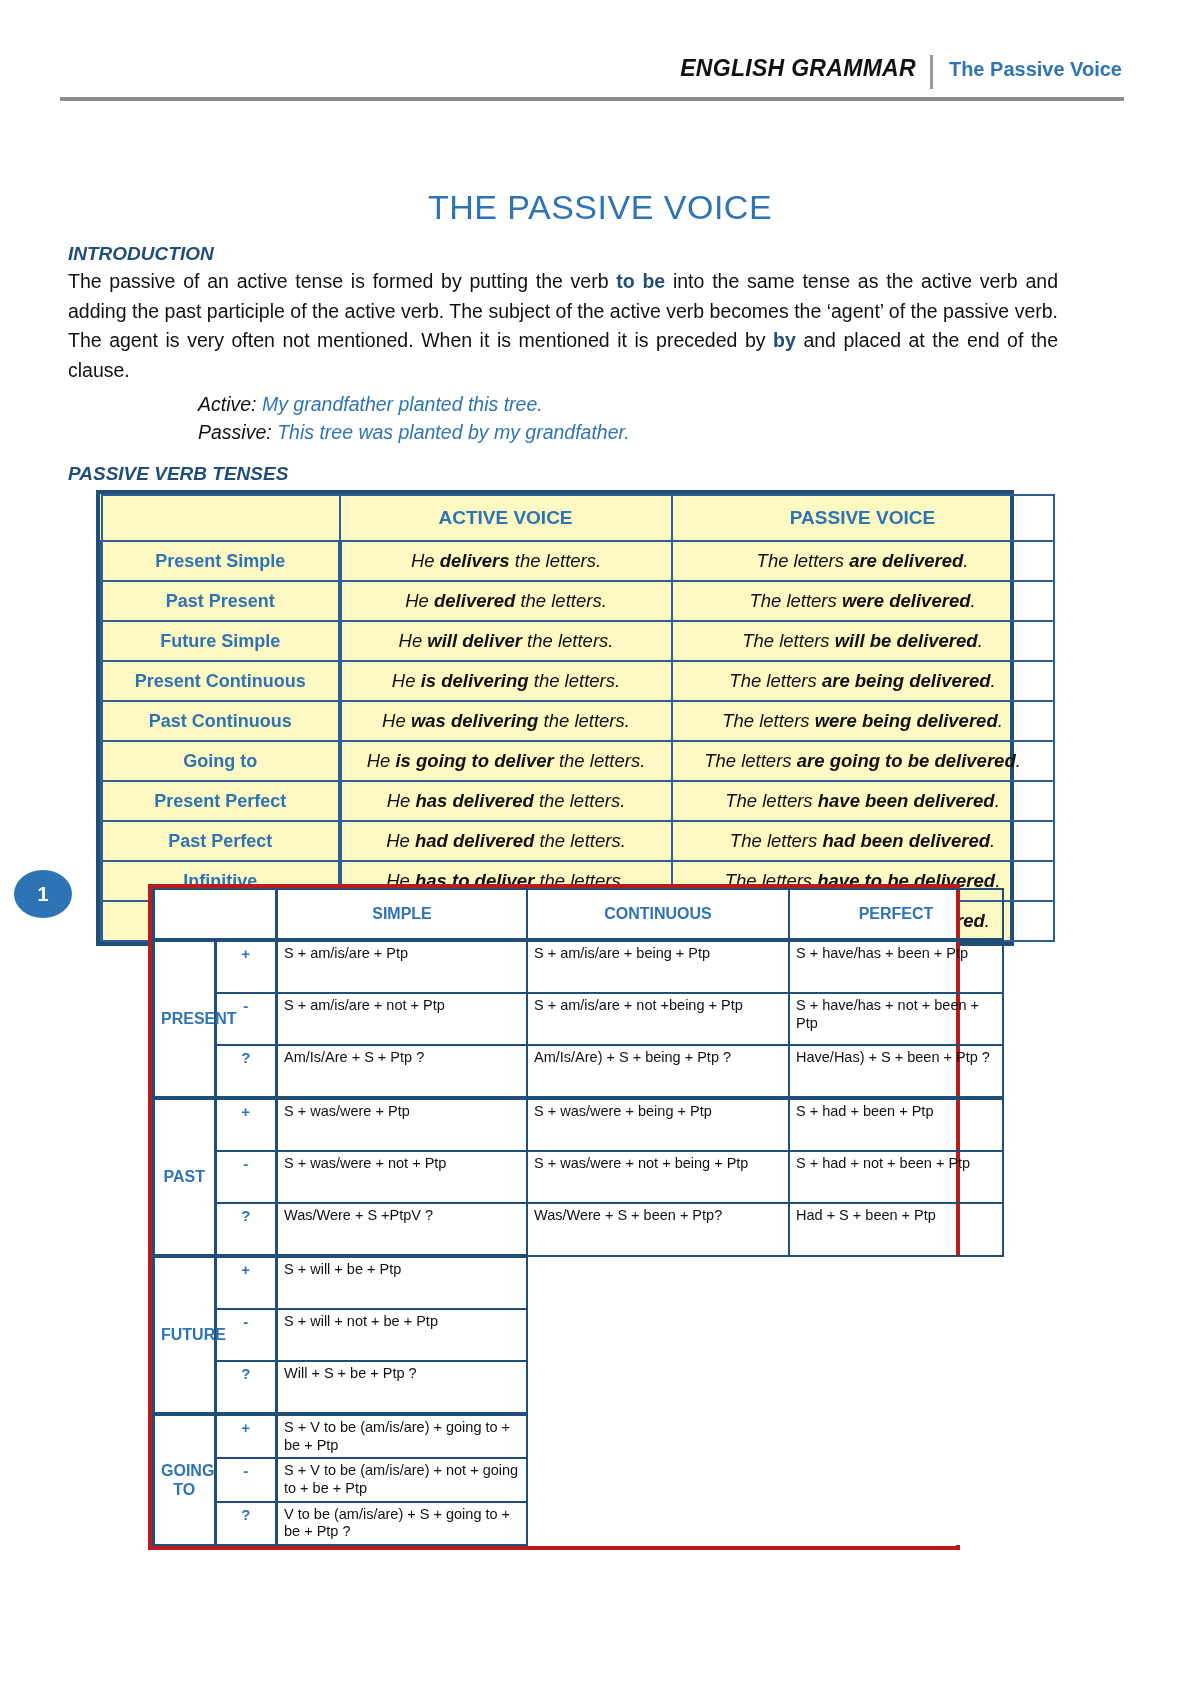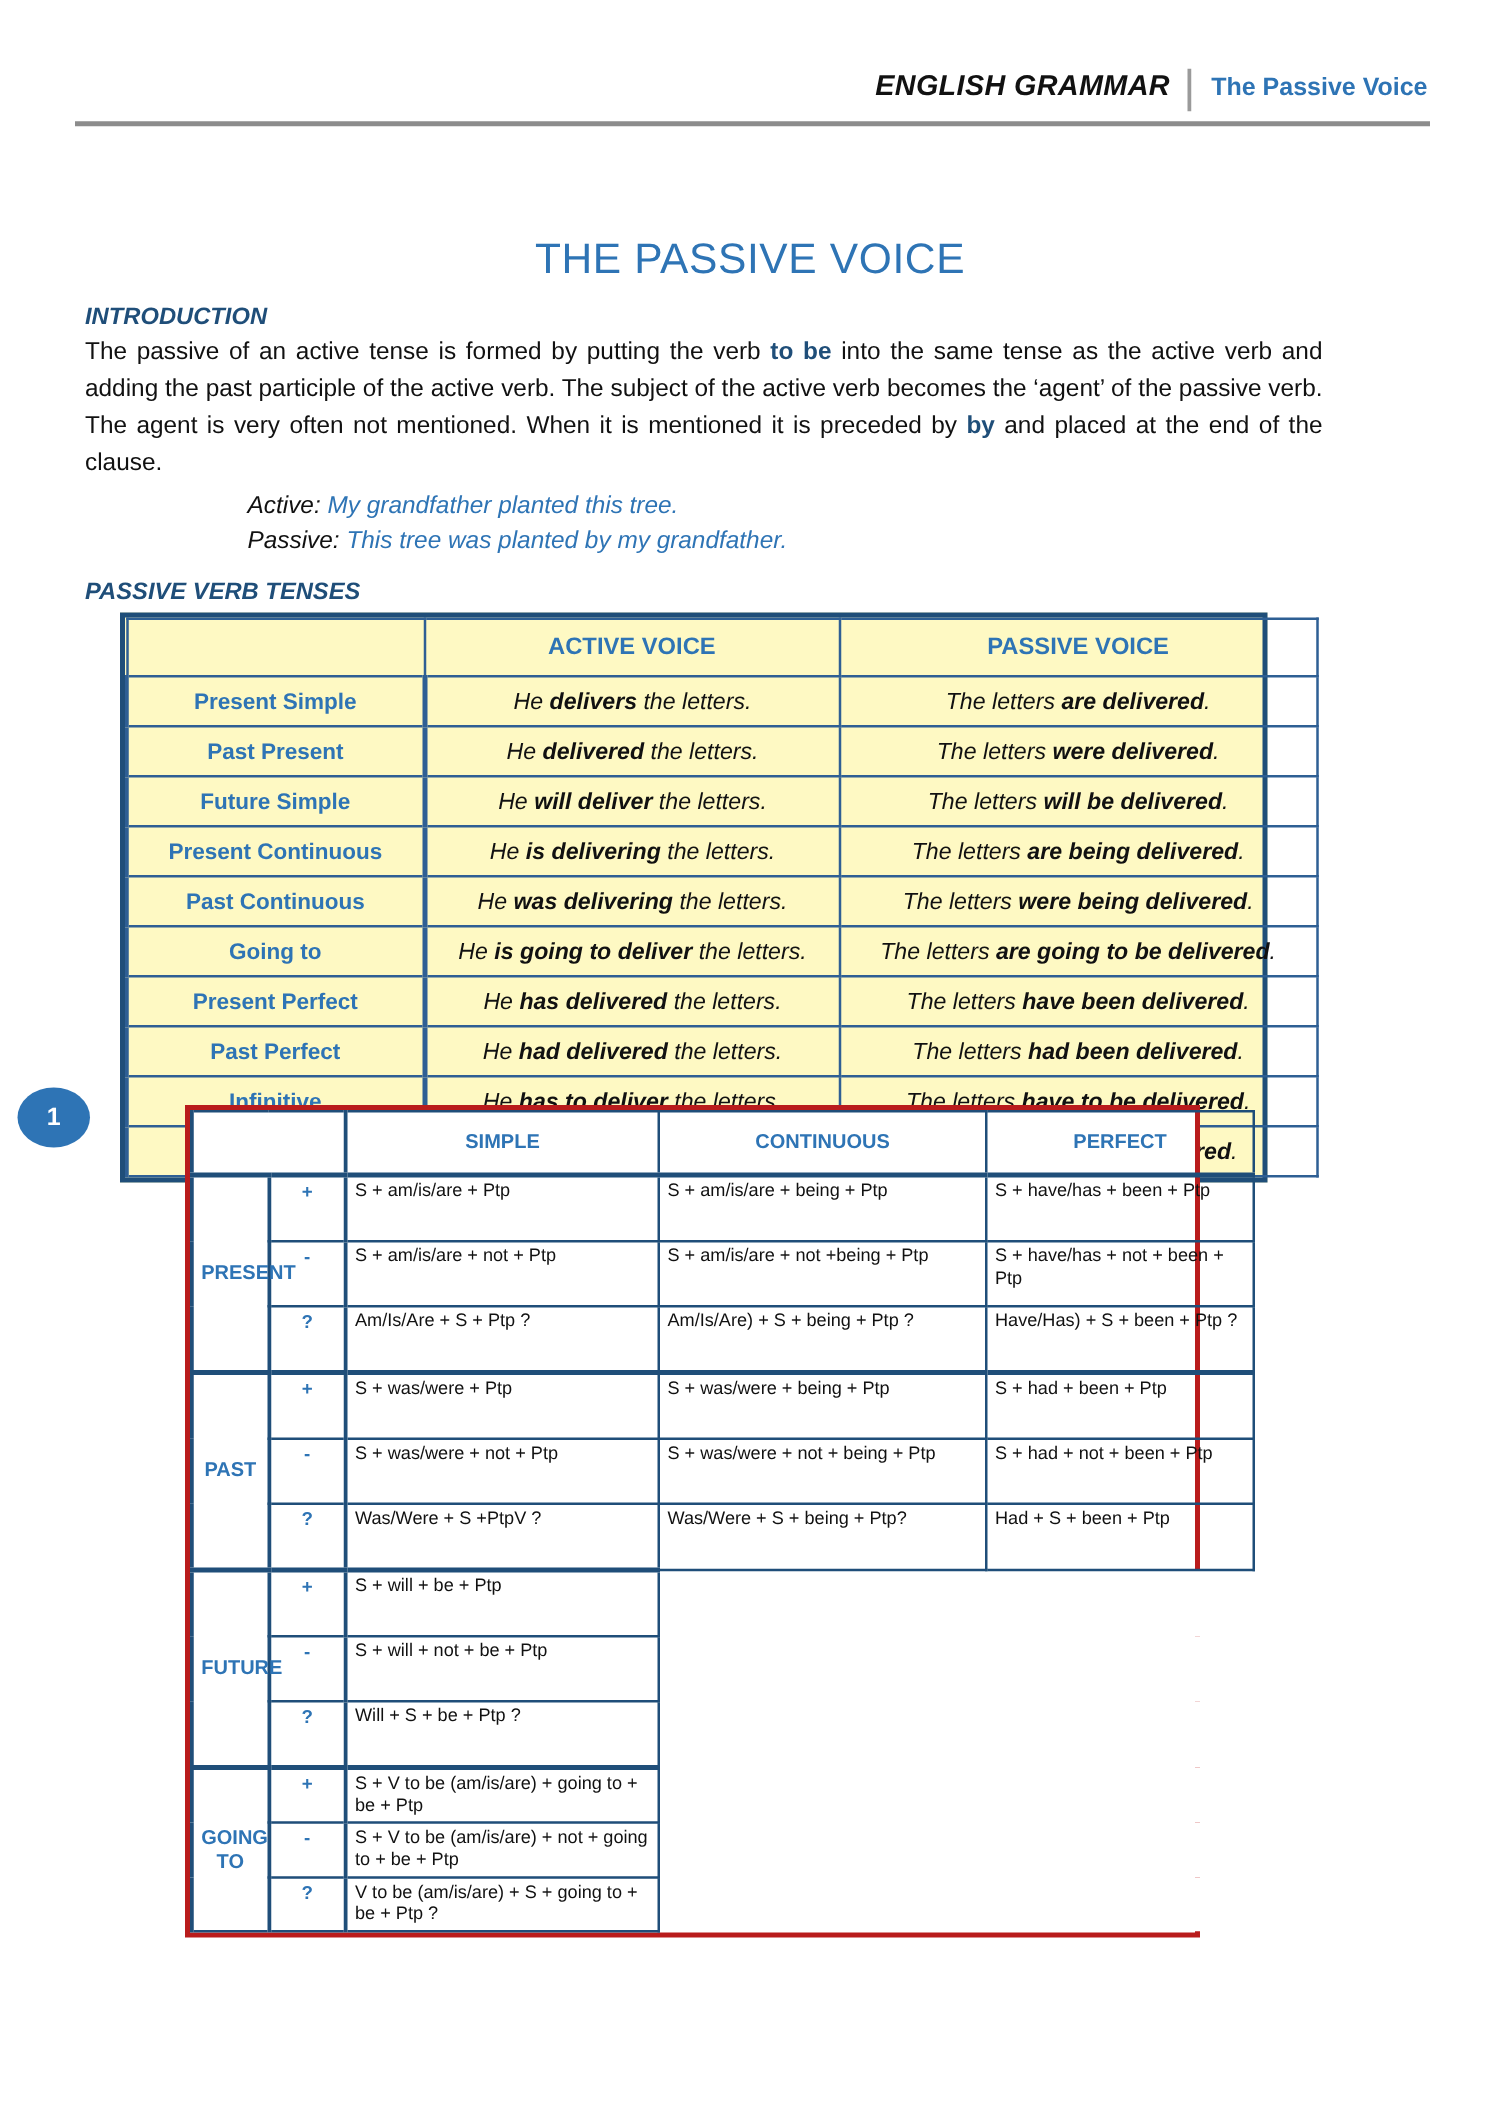--- a/index.html
+++ b/index.html
@@ -14,21 +14,21 @@
     font-family: "Liberation Sans", sans-serif;
     color: #000000;
     overflow: hidden;
   }
 
   
   .page-header {
     position: absolute;
     top: 55px;
     left: 60px;
-    right: 56px;
+    right: 76px;
     height: 58px;
   }
   .header-row {
     display: flex;
     align-items: baseline;
     justify-content: flex-end;
     gap: 0;
     padding-right: 2px;
   }
   .header-title {
@@ -366,21 +366,21 @@
       </tr>
       <tr>
         <td class="sign">-</td>
         <td class="formula w-simple">S + was/were + not + Ptp</td>
         <td class="formula w-cont">S + was/were + not + being + Ptp</td>
         <td class="formula w-perf">S + had + not + been +  Ptp</td>
       </tr>
       <tr>
         <td class="sign">?</td>
         <td class="formula w-simple">Was/Were + S +PtpV ?</td>
-        <td class="formula w-cont">Was/Were + S + being + Ptp?</td>
+        <td class="formula w-cont">Was/Were + S + been + Ptp?</td>
         <td class="formula w-perf">Had + S + been + Ptp</td>
       </tr>
 
       <tr class="block-top">
         <td class="tense-name" rowspan="3">FUTURE</td>
         <td class="sign">+</td>
         <td class="formula w-simple">S + will + be + Ptp</td>
         <td class="blank w-cont"></td>
         <td class="blank w-perf"></td>
       </tr>

